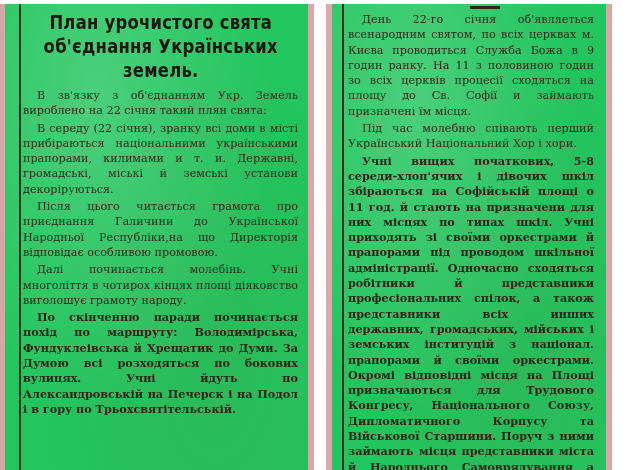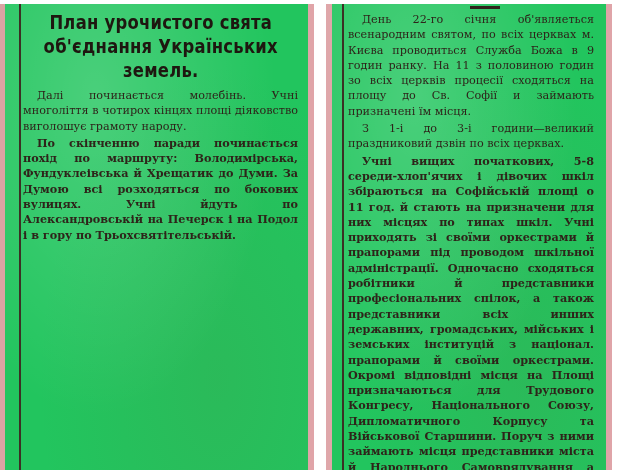--- a/index.html
+++ b/index.html
@@ -43,28 +43,31 @@
     p.bold { font-weight: bold; }
     .dash-top { position: absolute; left: 138px; top: 2px; width: 30px; height: 3px; background: #2e241a; }
   </style>
 </head>
 <body>
 
 <div class="clip clip-left">
   <div class="rule-left"></div>
   <div class="col">
     <div class="title">План урочистого свята об'єднання Українських земель.</div>
+    <p>В зв'язку з об'єднанням Укр. Земель вироблено на 22 січня такий плян свята:</p>
+    <p>В середу (22 січня), зранку всі доми в місті прибіраються національними українськими прапорами, килимами и т. и. Державні, громадські, міські й земські установи декорірують­ся.</p>
+    <p>Після цього читається грамота про приєднання Галичини до Української Народньої Республіки,на що Директорія відповідає особливою промовою.</p>
     <p>Далі починається молебінь. Учні многоліття в чотирох кінцях площі діяковство виголошує грамоту народу.</p>
     <p class="bold">По скінченню паради починається похід по маршруту: Володимірська, Фундуклеівська й Хрещатик до Думи. За Думою всі розходяться по бокових вулицях. Учні йдуть по Александровській на Печерск і на Подол і в гору по Трьохсвятітельській.</p>
 
   </div>
 </div>
 
 <div class="clip clip-right">
   <div class="rule-right"></div>
   <div class="dash-top"></div>
   <div class="col">
     <p>День 22-го січня об'являеться всенародним святом, по всіх церквах м. Києва проводиться Служба Божа в 9 годин ранку. На 11 з половиною годин зо всіх церквів процесії сходяться на площу до Св. Софії и займають призначені їм місця.</p>
-    <p>З 1-і до 3-і години—великий праздниковий дзвін по всіх церквах.</p>
+    <p>Під час молебню співають перший Український Національний Хор і хори.</p>
     <p class="bold">Учні вищих початкових, 5-8 середи-хлоп'ячих і дівочих шкіл збіраються на Софійській площі о 11 год. й стають на призначени для них місцях по типах шкіл. Учні приходять зі своїми оркестрами й прапорами під проводом шкільної адміністрації. Одночасно сходяться робітники й представники професіональних спілок, а також представники всіх инших державних, громадських, мійських і земських інститу­цій з націонал. прапорами й своїми оркестрами. Окромі відповідні місця на Площі призначають­ся для Трудового Конгресу, Національного Союзу, Дипломатичного Корпусу та Військової Старшини. Поруч з ними займають місця представники міста й Народнього Самоврядування а також «Селянської Спілки» й инших громадських організацій.</p>
 
   </div>
 </div>
 
 </body></html>

